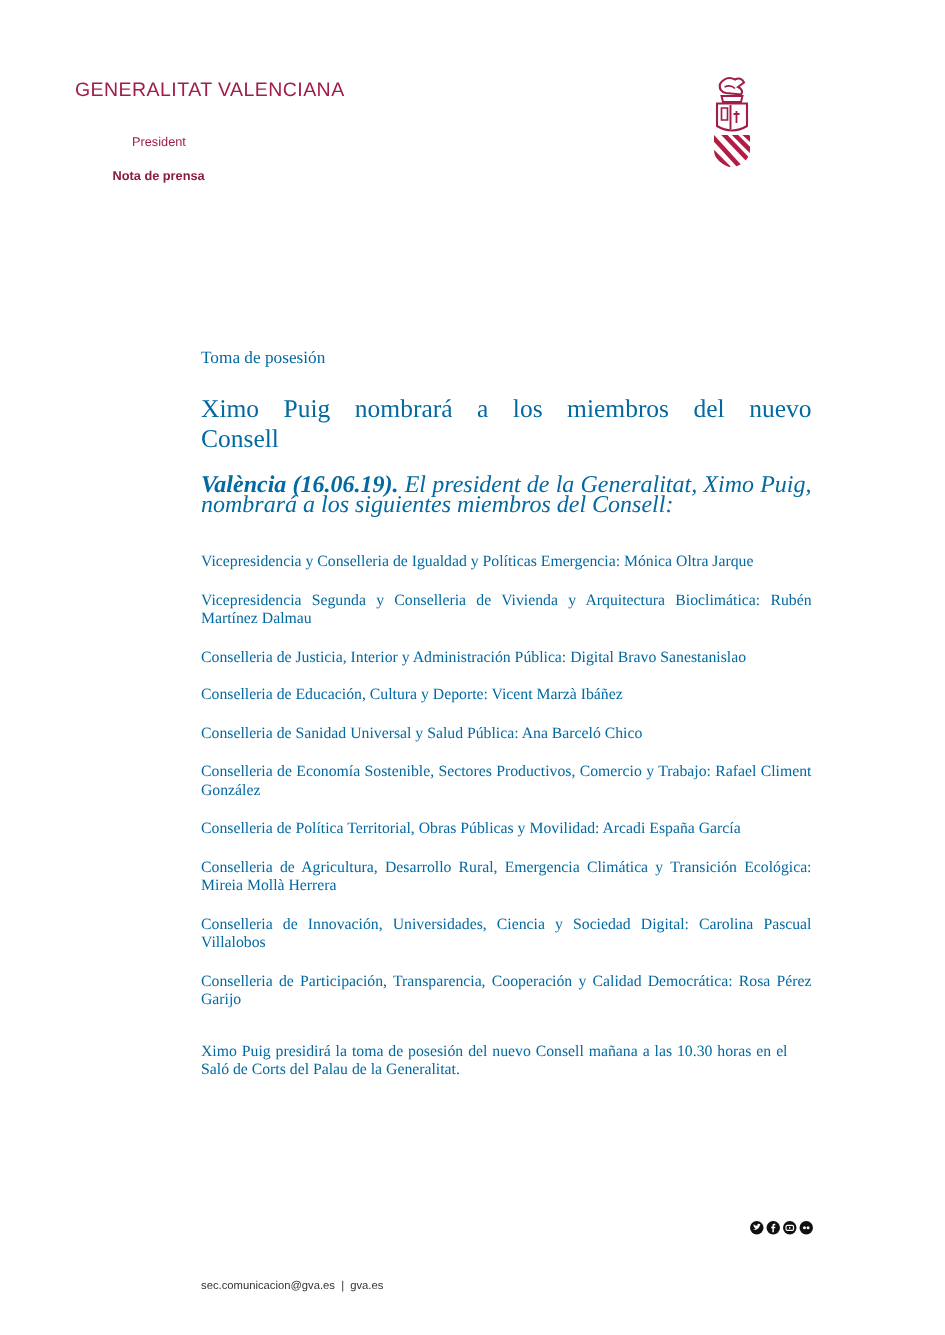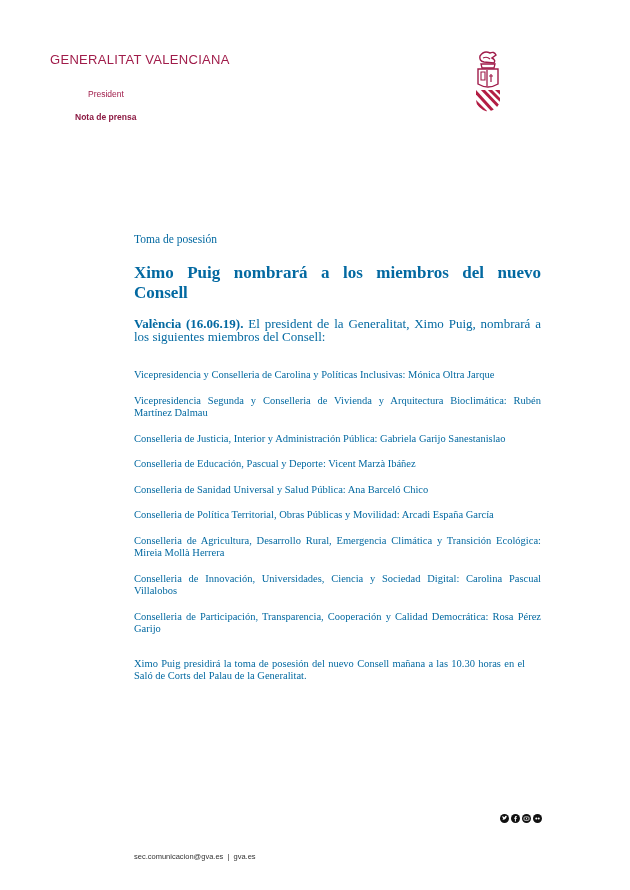--- a/index.html
+++ b/index.html
@@ -56,32 +56,33 @@
     font-family: "Liberation Serif", serif;
     color: #0369a1;
   }
   .kicker {
     font-size: 11.5px;
     margin: 0;
     line-height: 14px;
   }
   .headline {
     font-size: 17px;
-    font-weight: bold;
+    font-weight: normal;
     line-height: 20px;
     margin: 17px 0 0 0;
     text-align: justify;
     text-align-last: left;
     word-spacing: 6px;
   }
   .lead {
-    font-size: 13px;
+    font-size: 16px;
     line-height: 12.5px;
     margin: 15px 0 0 0;
     text-align: justify;
+    font-style: italic;
   }
   .lead b { font-weight: bold; }
   .list {
     margin: 26px 0 0 0;
     padding: 0;
     list-style: none;
   }
   .list li {
     font-size: 10.5px;
     line-height: 12.5px;
@@ -153,25 +154,26 @@
       </g>
     </g>
   </svg>
 </div>
 
 <div class="content">
   <p class="kicker">Toma de posesión</p>
   <h1 class="headline">Ximo Puig nombrará a los miembros del nuevo Consell</h1>
   <p class="lead"><b>València (16.06.19).</b> <span>El president de la Generalitat, Ximo Puig, nombrará a los siguientes miembros del Consell:</span></p>
   <ul class="list">
-    <li>Vicepresidencia y Conselleria de Carolina y Políticas Inclusivas: Mónica Oltra Jarque</li>
+    <li>Vicepresidencia y Conselleria de Igualdad y Políticas Emergencia: Mónica Oltra Jarque</li>
     <li>Vicepresidencia Segunda y Conselleria de Vivienda y Arquitectura Bioclimática: Rubén Martínez Dalmau</li>
-    <li>Conselleria de Justicia, Interior y Administración Pública: Gabriela Garijo Sanestanislao</li>
-    <li>Conselleria de Educación, Pascual y Deporte: Vicent Marzà Ibáñez</li>
+    <li>Conselleria de Justicia, Interior y Administración Pública: Digital Bravo Sanestanislao</li>
+    <li>Conselleria de Educación, Cultura y Deporte: Vicent Marzà Ibáñez</li>
     <li>Conselleria de Sanidad Universal y Salud Pública: Ana Barceló Chico</li>
+    <li>Conselleria de Economía Sostenible, Sectores Productivos, Comercio y Trabajo: Rafael Climent González</li>
     <li>Conselleria de Política Territorial, Obras Públicas y Movilidad: Arcadi España García</li>
     <li>Conselleria de Agricultura, Desarrollo Rural, Emergencia Climática y Transición Ecológica: Mireia Mollà Herrera</li>
     <li>Conselleria de Innovación, Universidades, Ciencia y Sociedad Digital: Carolina Pascual Villalobos</li>
     <li>Conselleria de Participación, Transparencia, Cooperación y Calidad Democrática: Rosa Pérez Garijo</li>
   </ul>
   <p class="closing">Ximo Puig presidirá la toma de posesión del nuevo Consell mañana a las 10.30 horas en el Saló de Corts del Palau de la Generalitat.</p>
 </div>
 
 <div class="footer-contact">
   <span>sec.comunicacion@gva.es</span>

